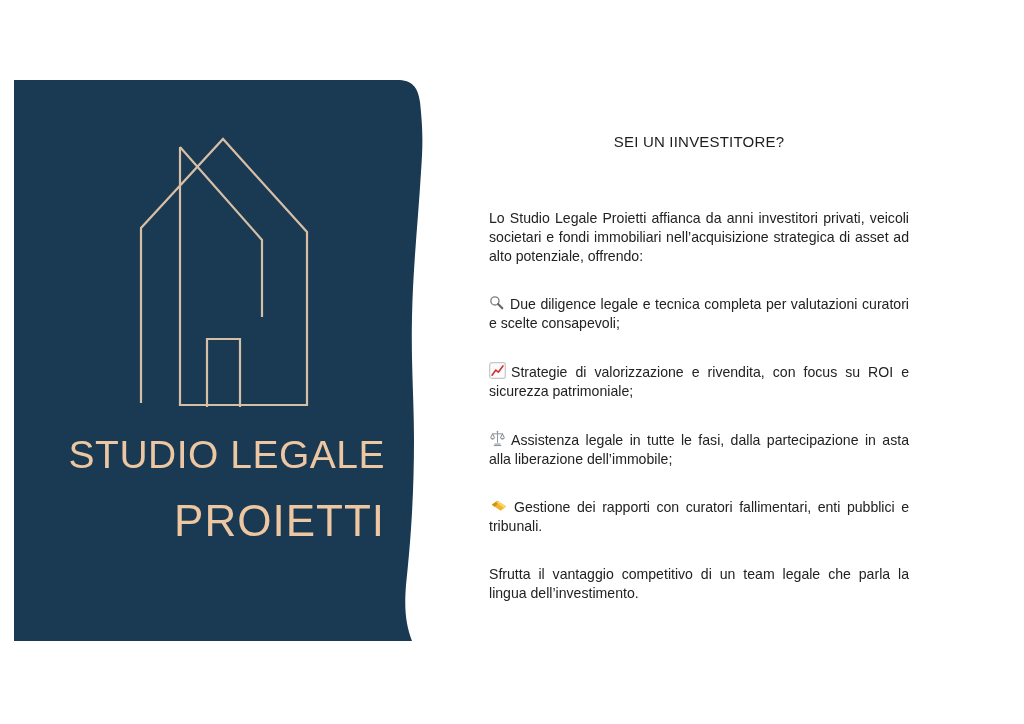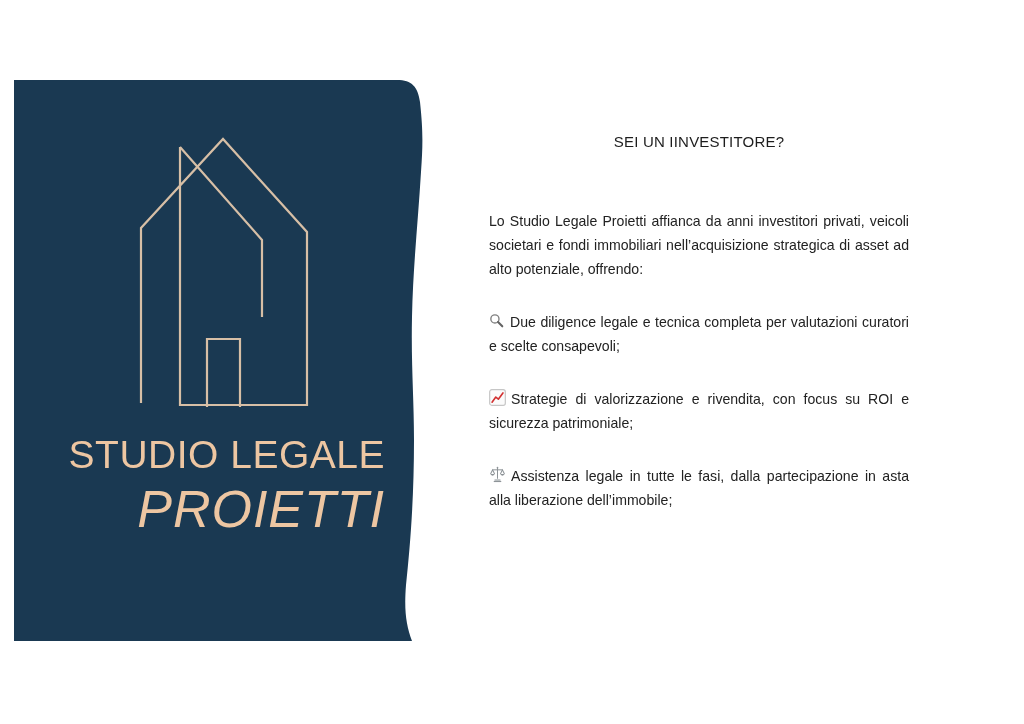--- a/index.html
+++ b/index.html
@@ -13,29 +13,29 @@
     position:relative;width:1024px;height:724px;background:#ffffff;overflow:hidden;
     font-family:"Liberation Sans",sans-serif;color:var(--ink);
   }
   
   .brand-panel{position:absolute;left:14px;top:80px;width:412px;height:599px;}
   .panel-svg{position:absolute;left:0;top:0;display:block;}
   .panel-bg-path{fill:var(--panel-bg);}
   .house-lines{stroke:var(--panel-line);stroke-width:2.2;fill:none;stroke-linecap:butt;stroke-linejoin:miter;}
   .wordmark{position:absolute;right:41px;top:352px;text-align:right;color:var(--panel-text);}
   .wm-line1{font-size:39px;line-height:46px;letter-spacing:0.5px;font-weight:400;white-space:nowrap;}
-  .wm-line2{font-size:52px;line-height:62px;margin-top:0;letter-spacing:1px;font-weight:400;white-space:nowrap;font-style:italic;}
+  .wm-line2{font-size:44px;line-height:62px;margin-top:12px;letter-spacing:1px;font-weight:400;white-space:nowrap;}
   
   .content{position:absolute;left:489px;top:0;width:420px;}
   .heading{
     font-size:15px;font-weight:400;text-align:center;color:#1d1d1d;
     margin:131px 0 0 0;line-height:22px;letter-spacing:0.2px;
   }
   .content p{
-    font-size:14.1px;line-height:24px;margin:0 0 29px 0;
+    font-size:14.1px;line-height:19px;margin:0 0 29px 0;
     text-align:justify;text-align-last:left;color:#222;
   }
   .content p.intro{margin-top:56px;}
   .content p.closing{margin-bottom:0;}
   .bi{display:inline-block;vertical-align:-2px;margin-right:5px;line-height:0;}
 </style>
 </head>
 <body>
 
 <div class="page">
@@ -85,16 +85,22 @@
               <path d="M1.8 9.5 L4.2 4.5 L6.6 9.5"></path>
               <path d="M13.4 9.5 L15.8 4.5 L18.2 9.5"></path>
               <path d="M6.5 16.5 H13.5"></path>
             </g>
             <path d="M1.6 9.5 Q4.2 13.5 6.8 9.5 Z" fill="#8e9498"></path>
             <path d="M13.2 9.5 Q15.8 13.5 18.4 9.5 Z" fill="#8e9498"></path>
             <circle cx="10" cy="2" r="1" fill="#8e9498"></circle>
             <path d="M5.6 18.2 H14.4" stroke="#8e9498" stroke-width="1.4"></path>
           </svg></span><span>Assistenza legale in tutte le fasi, dalla partecipazione in asta alla liberazione dell’immobile;</span></p>
 
+    <p class="bullet"><span class="bi"><svg width="20" height="16" viewBox="0 0 24 20">
+            <path d="M3 8.5 L10 3.5 L21 10.5 L14 16 Z" fill="#f0b32c"></path>
+            <path d="M3 8.5 L10 3.5 L12.6 5.2 L6.5 10.8 Z" fill="#cf9212"></path>
+            <path d="M10 3.5 L21 10.5 L17.8 12.6 L8.5 5.3 Z" fill="#ffd267"></path>
+          </svg></span><span>Gestione dei rapporti con curatori fallimentari, enti pubblici e tribunali.</span></p>
 
+    <p class="closing">Sfrutta il vantaggio competitivo di un team legale che parla la lingua dell’investimento.</p>
   </div>
 
 </div>
 
 </body></html>

